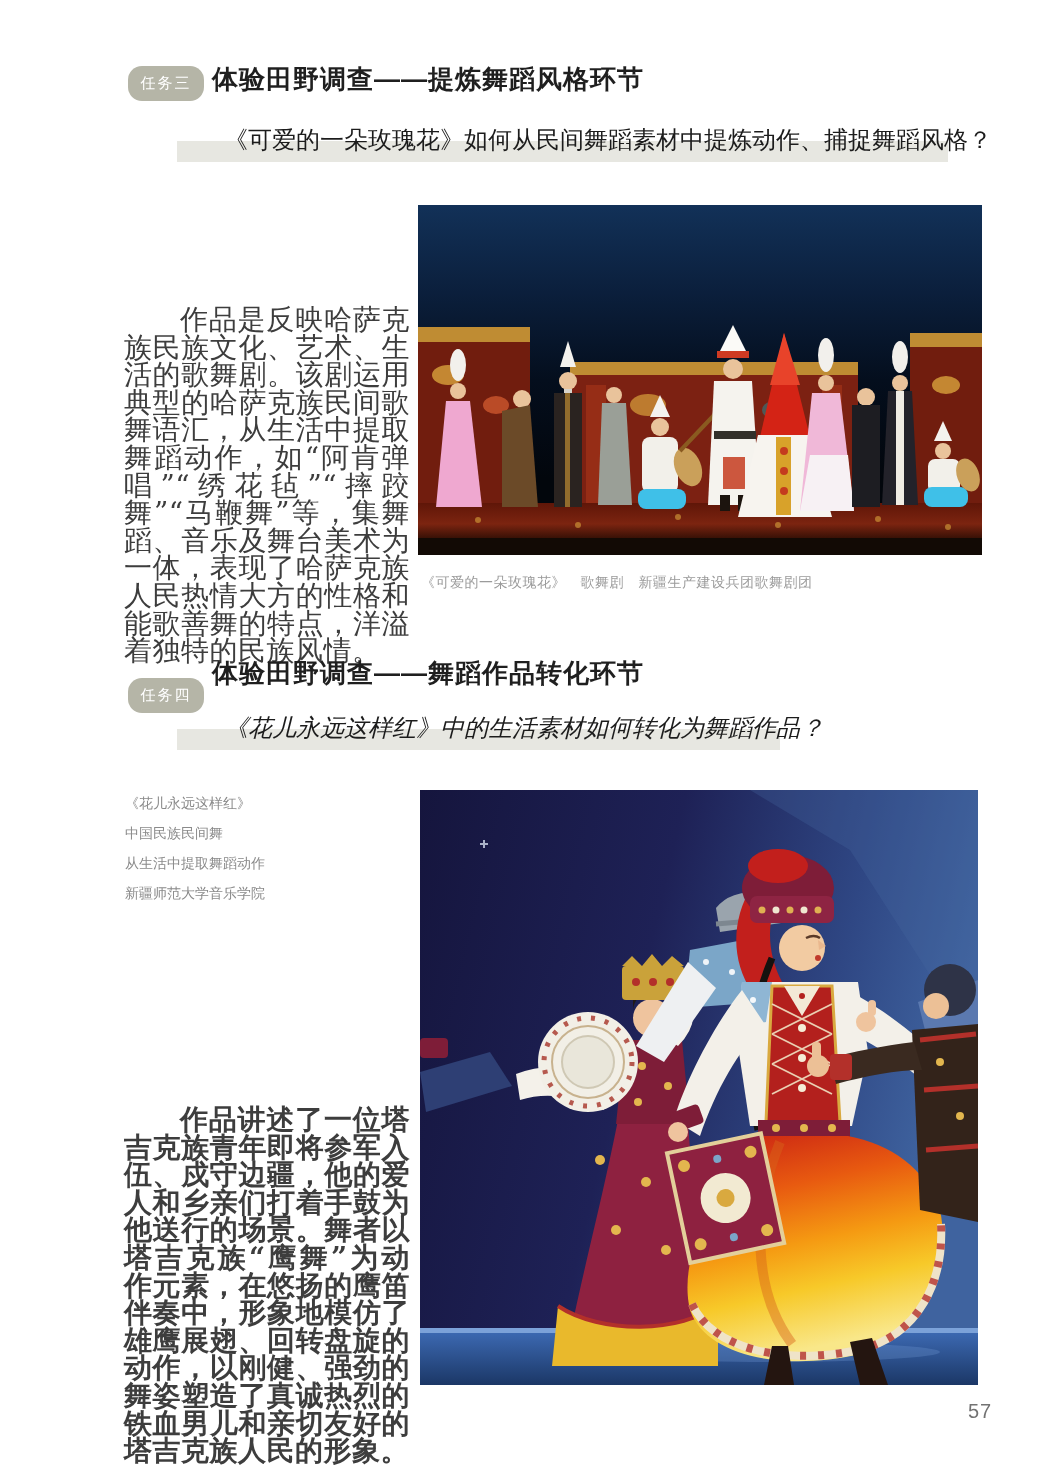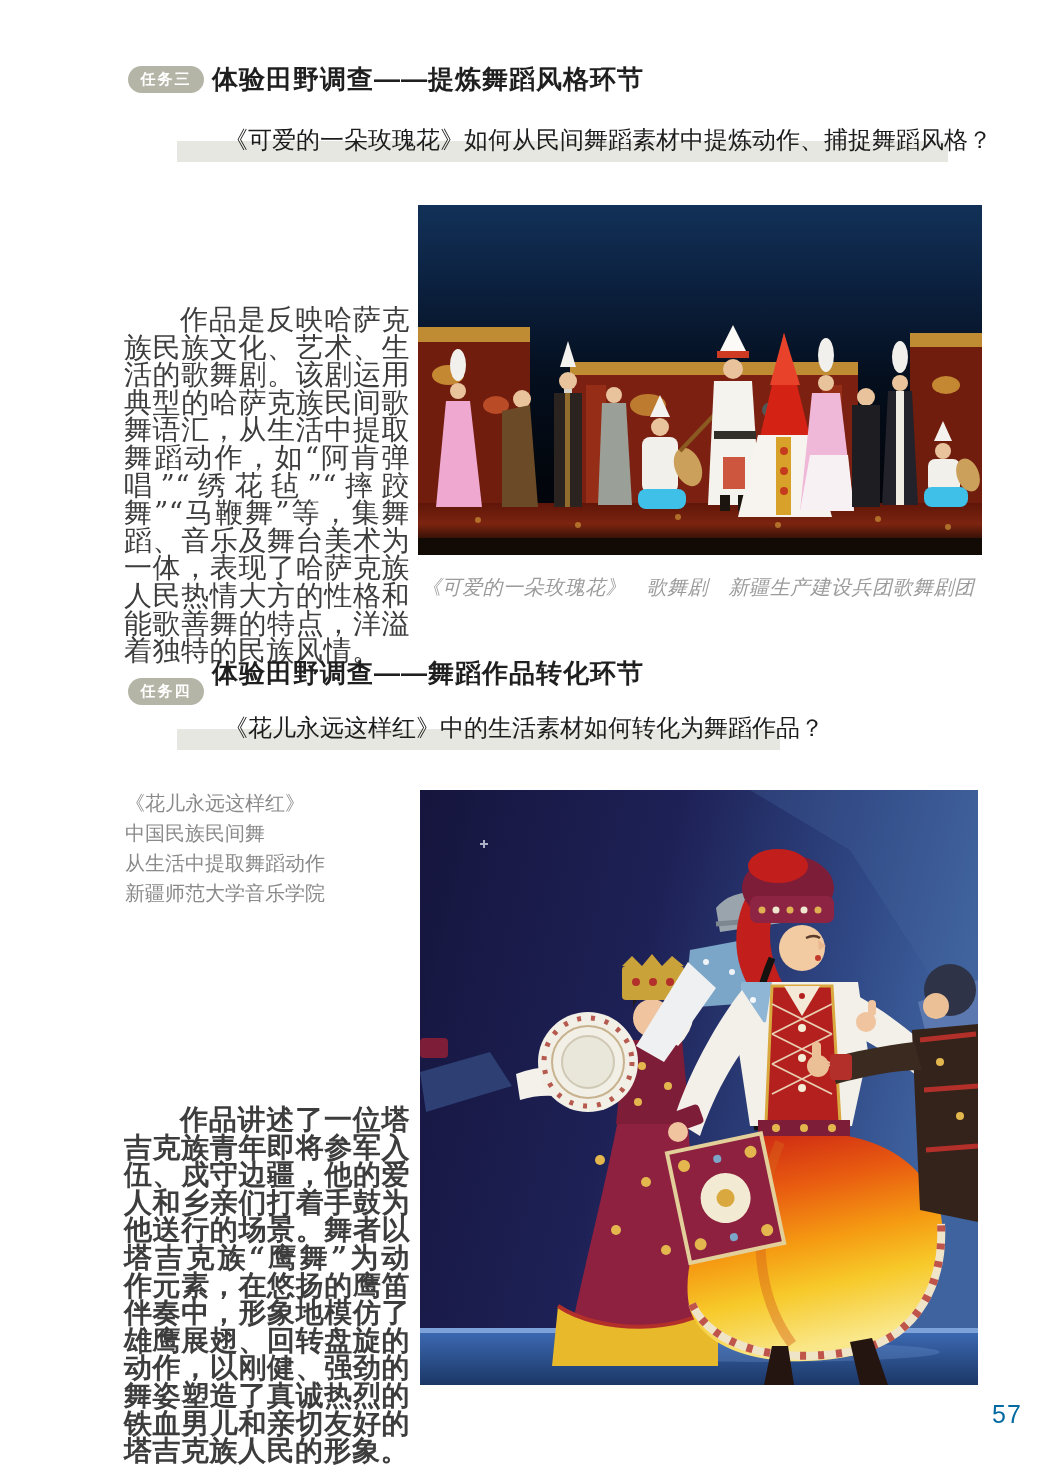--- a/index.html
+++ b/index.html
@@ -1,35 +1,35 @@
 <!DOCTYPE html>
 <html><head>
 <meta charset="utf-8">
 <style>
   html,body{margin:0;padding:0;background:#ffffff;}
   .page{position:relative;width:1048px;height:1474px;background:#ffffff;overflow:hidden;
         font-family:"Liberation Sans","DejaVu Sans",sans-serif;}
   .abs{position:absolute;}
-  .badge{width:76px;height:27px;border-radius:14px;background:#b5b5a7;color:#ffffff;
-         font-size:15px;font-weight:700;letter-spacing:2px;display:flex;align-items:center;
+  .badge{width:76px;height:35px;border-radius:14px;background:#b5b5a7;color:#ffffff;
+         font-size:15px;font-weight:400;letter-spacing:2px;display:flex;align-items:center;
          justify-content:center;}
   .sec-title{font-size:26px;font-weight:700;color:#1f1f1f;letter-spacing:1px;line-height:30px;
              font-family:"Liberation Sans","DejaVu Sans",sans-serif;}
   .kai{font-family:"DejaVu Serif","Liberation Serif",serif;}
   .qwrap{height:36px;}
   .qband{position:absolute;left:-3px;right:-6px;top:15px;height:21px;background:#e7e7e1;z-index:0;}
   .qtext{position:relative;z-index:1;font-size:24px;color:#1c1c1c;white-space:nowrap;line-height:28px;margin-left:44px;}
   .para{font-size:28px;line-height:27.6px;color:#3d3d3d;text-align:justify;text-indent:2em;
         margin:0;letter-spacing:0.5px;}
   .photo{overflow:hidden;background:#0a1020;}
   .photo svg{display:block;}
-  .caption{font-size:20px;color:#9b9b9b;white-space:nowrap;letter-spacing:0.5px;font-style:italic;}
-  .credits{font-size:20px;line-height:30px;color:#8a8a8a;}
+  .caption{font-size:14px;color:#9b9b9b;white-space:nowrap;letter-spacing:0.5px;}
+  .credits{font-size:14px;line-height:30px;color:#8a8a8a;}
   .credits div{white-space:nowrap;}
-  .pagenum{font-size:25px;color:#0369a1;letter-spacing:1px;margin-left:24px;}
+  .pagenum{font-size:20px;color:#737373;letter-spacing:1px;}
 </style>
 </head>
 <body>
 
 <div class="page">
 
   <div class="abs badge" style="left:128px;top:66px;">任务三</div>
   <div class="abs sec-title" style="left:212px;top:64px;">体验田野调查——提炼舞蹈风格环节</div>
 
   <div class="abs qwrap" style="left:180px;top:126px;width:762px;">
@@ -142,21 +142,21 @@
         <ellipse cx="550" cy="270" rx="11" ry="17" fill="#caa05a" transform="rotate(-20 550 270)"></ellipse>
       </g>
     </svg>
   </div>
 
   <div class="abs caption" style="left:421px;top:574px;">《可爱的一朵玫瑰花》　歌舞剧　新疆生产建设兵团歌舞剧团</div>
 
   <div class="abs badge" style="left:128px;top:660px;margin-top:18px;">任务四</div>
   <div class="abs sec-title" style="left:212px;top:658px;">体验田野调查——舞蹈作品转化环节</div>
 
-  <div class="abs qwrap" style="left:180px;top:714px;width:594px;">
+  <div class="abs qwrap" style="left:180px;top:714px;width:594px;font-style:italic;">
     <div class="qband"></div>
     <span class="qtext kai">《花儿永远这样红》中的生活素材如何转化为舞蹈作品？</span>
   </div>
 
   <div class="abs credits" style="left:125px;top:788px;">
     <div>《花儿永远这样红》</div>
     <div>中国民族民间舞</div>
     <div>从生活中提取舞蹈动作</div>
     <div>新疆师范大学音乐学院</div>
   </div>

